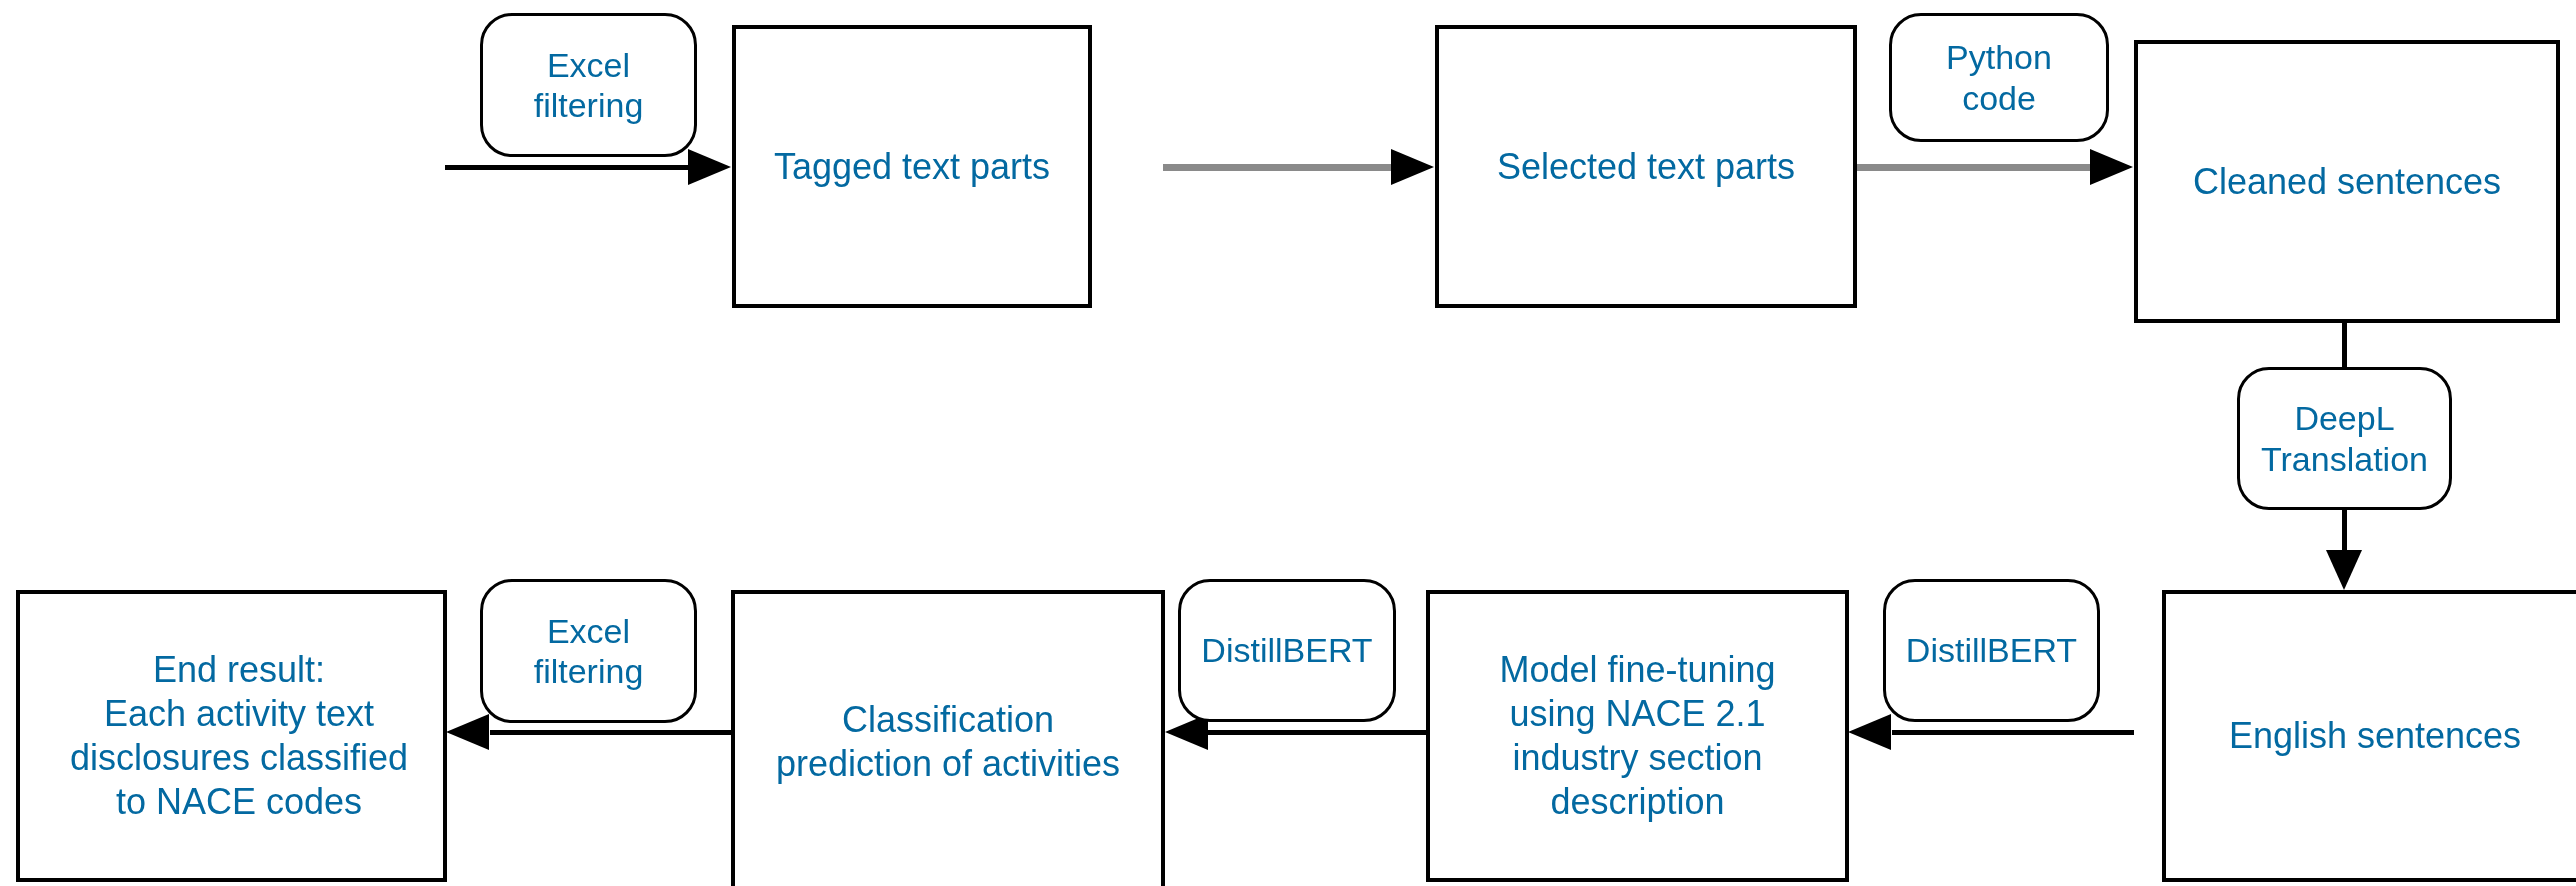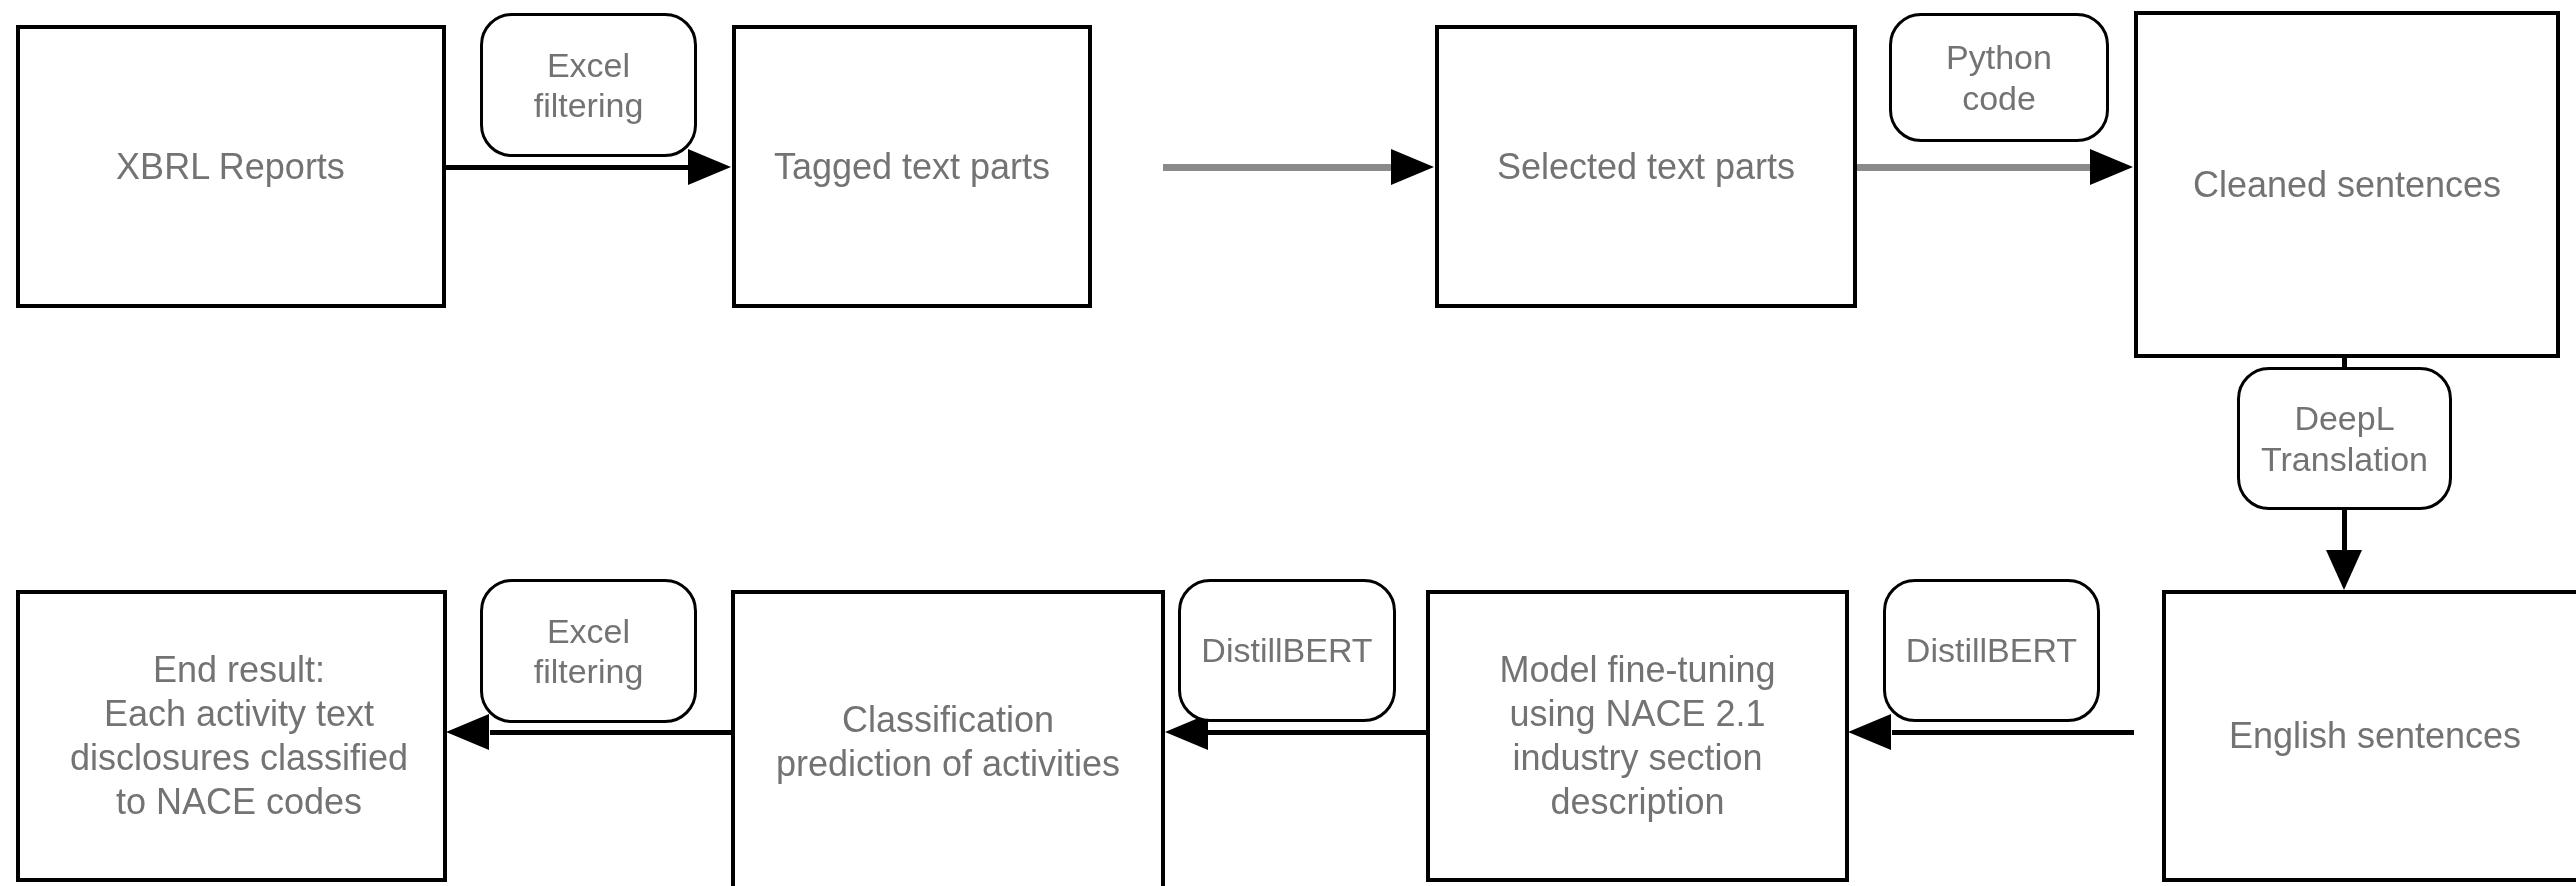--- a/index.html
+++ b/index.html
@@ -6,21 +6,21 @@
     margin: 0;
     padding: 0;
     background: #ffffff;
   }
   #canvas {
     position: relative;
     width: 2576px;
     height: 886px;
     background: #ffffff;
     font-family: "Liberation Sans", "DejaVu Sans", sans-serif;
-    color: #737373;
+    color: #0369a1;
     overflow: hidden;
   }
   .box {
     position: absolute;
     box-sizing: border-box;
     border: 4.6px solid #000000;
     background: #ffffff;
     display: flex;
     align-items: center;
     justify-content: center;
@@ -137,33 +137,30 @@
 
   <div class="edge-label" style="left:1178px; top:579px; width:218px; height:143px;">
     <span>DistillBERT</span>
   </div>
 
   <div class="edge-label" style="left:480px; top:579px; width:217px; height:144px;">
     <span>Excel
 filtering</span>
   </div>
 
-  <div class="box" style="left:15.5px; top:25px; width:430px; height:283px;">
-    <span>XBRL Reports</span>
-  </div>
 
   <div class="box" style="left:732px; top:25px; width:360px; height:283px;">
     <span>Tagged text parts</span>
   </div>
 
   <div class="box" style="left:1435px; top:25px; width:422px; height:283px;">
     <span>Selected text parts</span>
   </div>
 
-  <div class="box" style="left:2134px; top:11px; width:426px; height:347px;">
+  <div class="box" style="left:2134px; top:40px; width:426px; height:283px;">
     <span>Cleaned sentences</span>
   </div>
 
   <div class="box" style="left:2134px; top:590px; width:426px; height:292px;margin-left:28px;">
     <span>English sentences</span>
   </div>
 
   <div class="box" style="left:1426px; top:590px; width:423px; height:292px;">
     <span>Model fine-tuning
 using NACE 2.1

